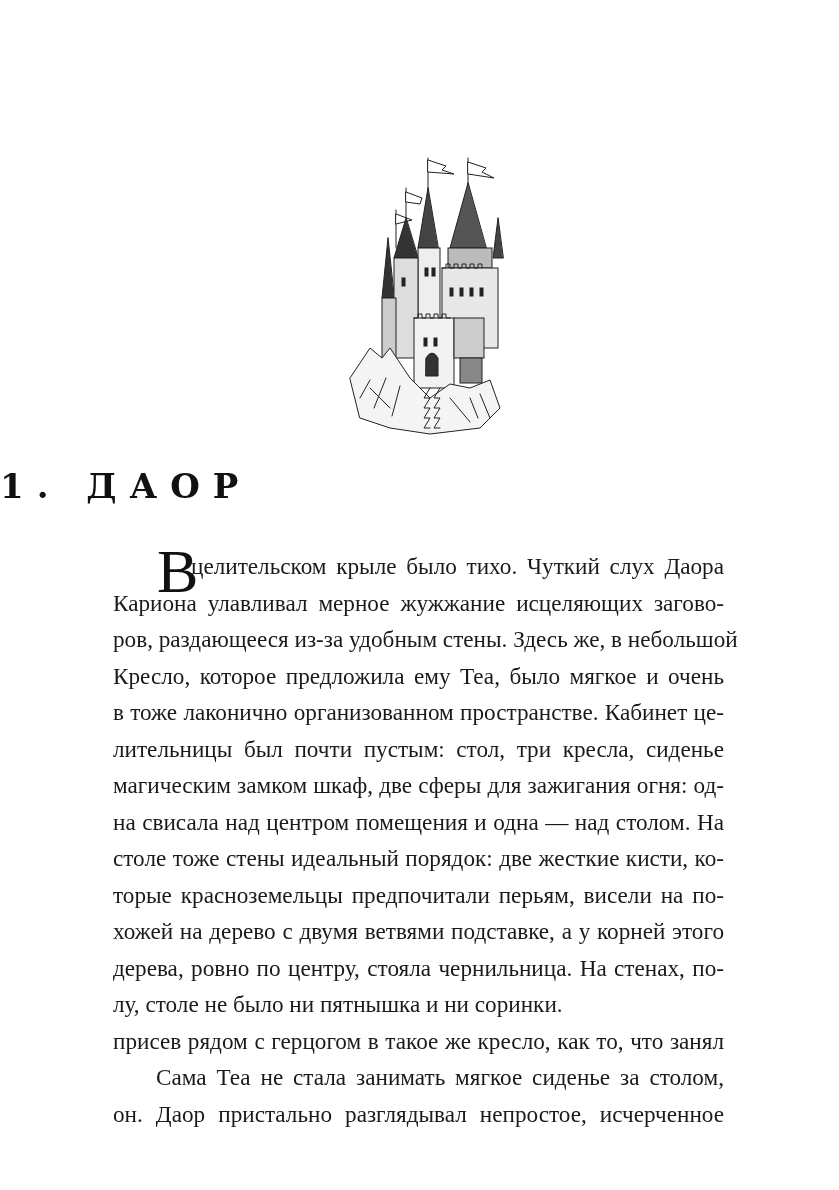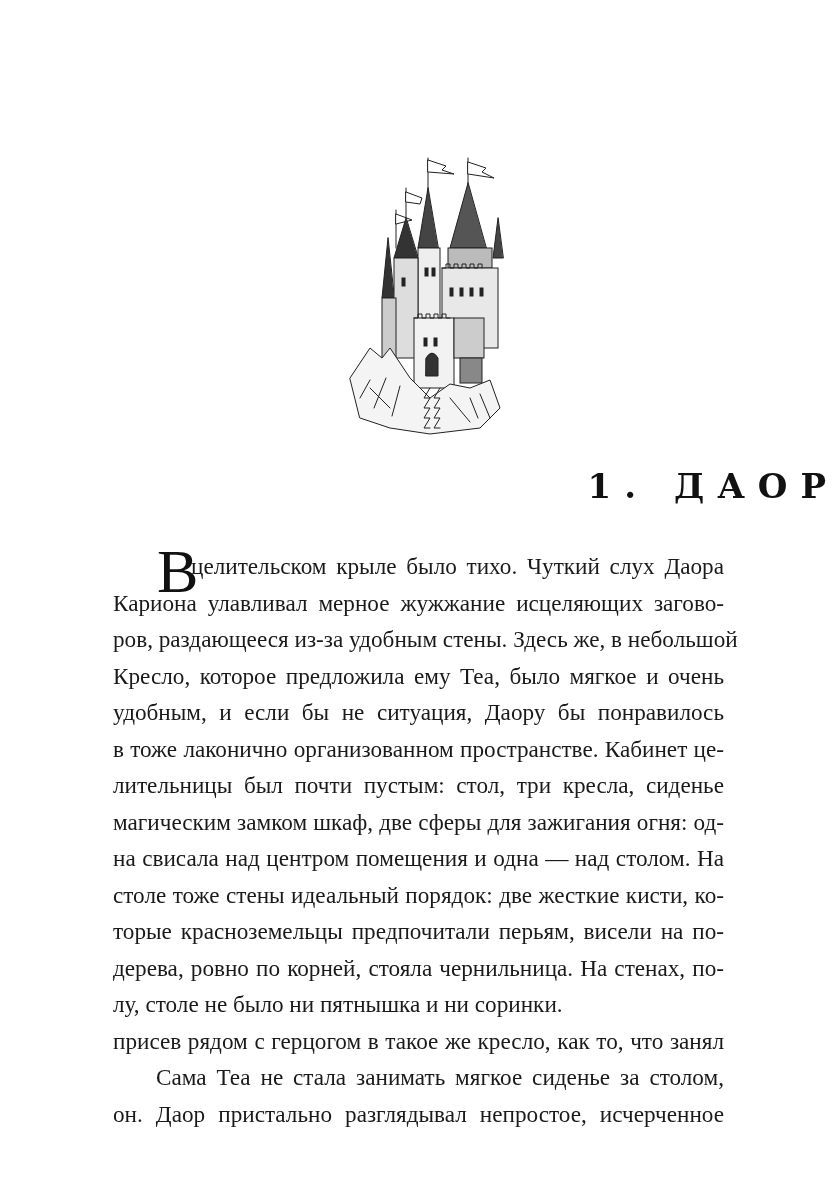--- a/index.html
+++ b/index.html
@@ -1,20 +1,20 @@
 <!DOCTYPE html>
 <html><head>
   <meta charset="utf-8">
   <style>
     html, body { margin: 0; padding: 0; background: #ffffff; }
     body { width: 839px; height: 1190px; position: relative; overflow: hidden;
            font-family: "Liberation Serif", "DejaVu Serif", serif; color: #1a1a1a; }
     .page { position: absolute; inset: 0; }
     .illustration { position: absolute; left: 330px; top: 148px; width: 180px; height: 288px; }
-    .chapter-title { position: absolute; left: 0; right: 0; top: 466px; text-align: right;
+    .chapter-title { position: absolute; left: 0; right: 0; top: 466px; text-align: left;
                      font-family: "DejaVu Serif", "Liberation Serif", serif; font-weight: bold;
                      font-size: 34px; letter-spacing: 13px; color: #111; }
     .body-text { position: absolute; left: 113px; top: 548px; width: 611px; }
     .line { font-size: 23.2px; line-height: 36.5px; height: 36.5px; white-space: nowrap;
             text-align: justify; text-align-last: justify; display: block; }
     .line.last { text-align-last: left; }
     .line.indent { padding-left: 43px; box-sizing: border-box; }
     .line.dropline { padding-left: 44px; box-sizing: border-box; }
     .dropcap { position: absolute; left: 44px; top: -8px; font-size: 62px; line-height: 62px; color: #111; }
     .dropline-text { padding-left: 34px; }
@@ -76,27 +76,27 @@
   <div class="chapter-title">1. ДАОР</div>
 
   <div class="body-text">
     <div class="line dropline" style="position:relative;">
       <span class="dropcap">В</span>
       <span class="dropline-text"> целительском крыле было тихо. Чуткий слух Даора</span>
     </div>
     <div class="line">Кариона улавливал мерное жужжание исцеляющих загово-</div>
     <div class="line">ров, раздающееся из-за удобным стены. Здесь же, в небольшой</div>
     <div class="line">Кресло, которое предложила ему Теа, было мягкое и очень</div>
-    <div class="line">удобным, и если бы не ситуация, Даору бы понравилось</div>
     <div class="line">в тоже лаконично организованном пространстве. Кабинет це-</div>
     <div class="line">лительницы был почти пустым: стол, три кресла, сиденье</div>
     <div class="line">магическим замком шкаф, две сферы для зажигания огня: од-</div>
     <div class="line">на свисала над центром помещения и одна — над столом. На</div>
     <div class="line">столе тоже стены идеальный порядок: две жесткие кисти, ко-</div>
     <div class="line">торые красноземельцы предпочитали перьям, висели на по-</div>
-    <div class="line">дерева, ровно по корней, стояла чернильница. На стенах, по-</div>
+    <div class="line">хожей на дерево с двумя ветвями подставке, а у корней этого</div>
+    <div class="line">дерева, ровно по центру, стояла чернильница. На стенах, по-</div>
     <div class="line last">лу, столе не было ни пятнышка и ни соринки.</div>
     <div class="line">присев рядом с герцогом в такое же кресло, как то, что занял</div>
     <div class="line indent">Сама Теа не стала занимать мягкое сиденье за столом,</div>
     <div class="line">он. Даор пристально разглядывал непростое, исчерченное</div>
   </div>
 
 </div>
 
 </body></html>

